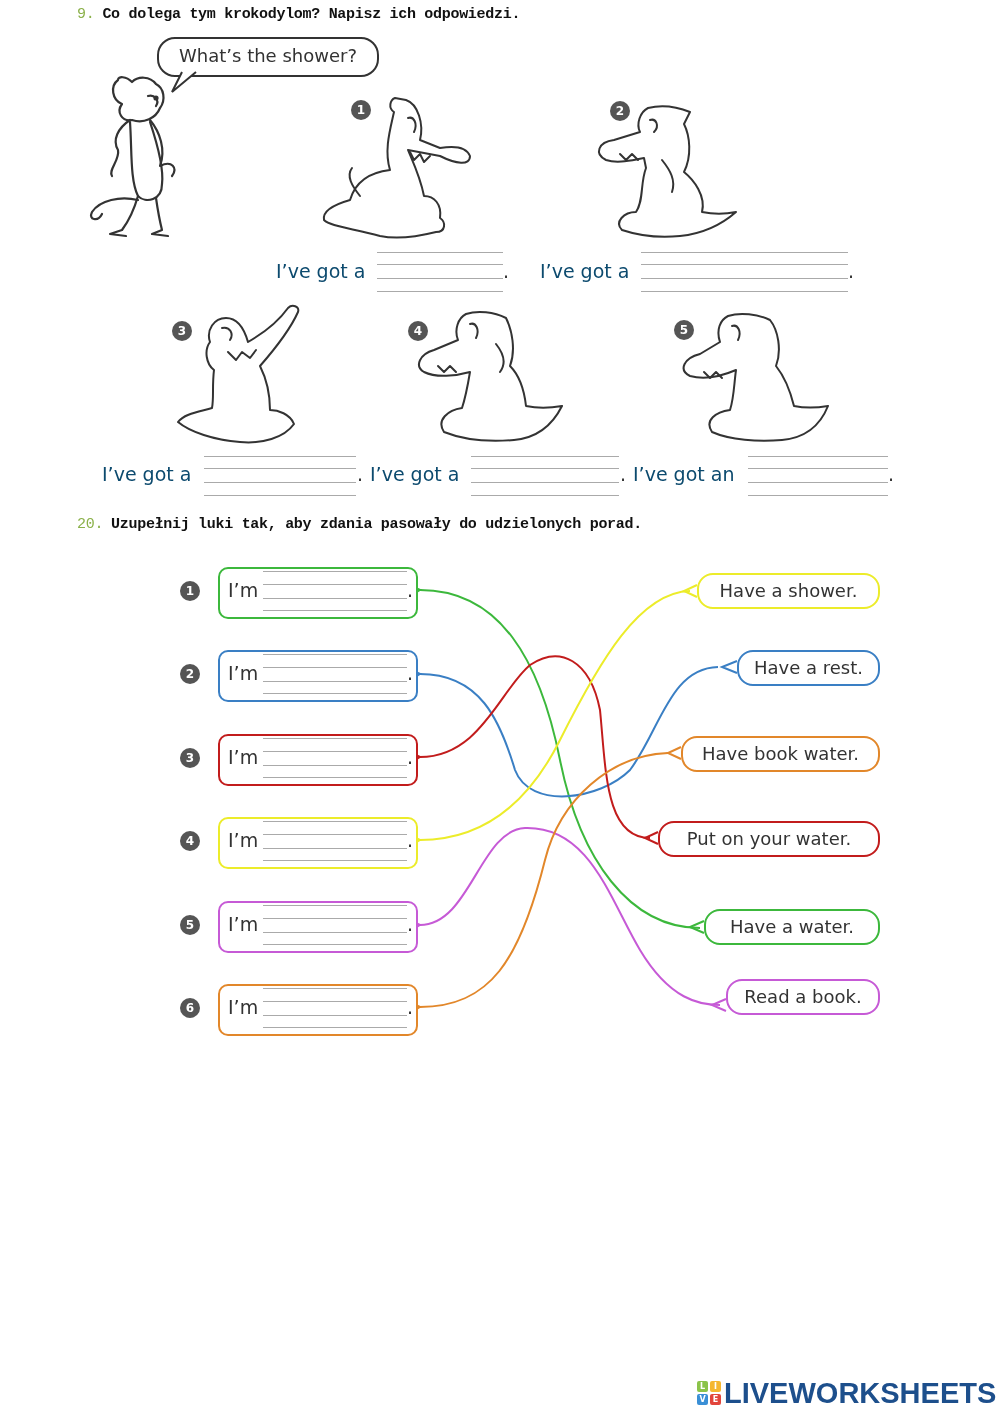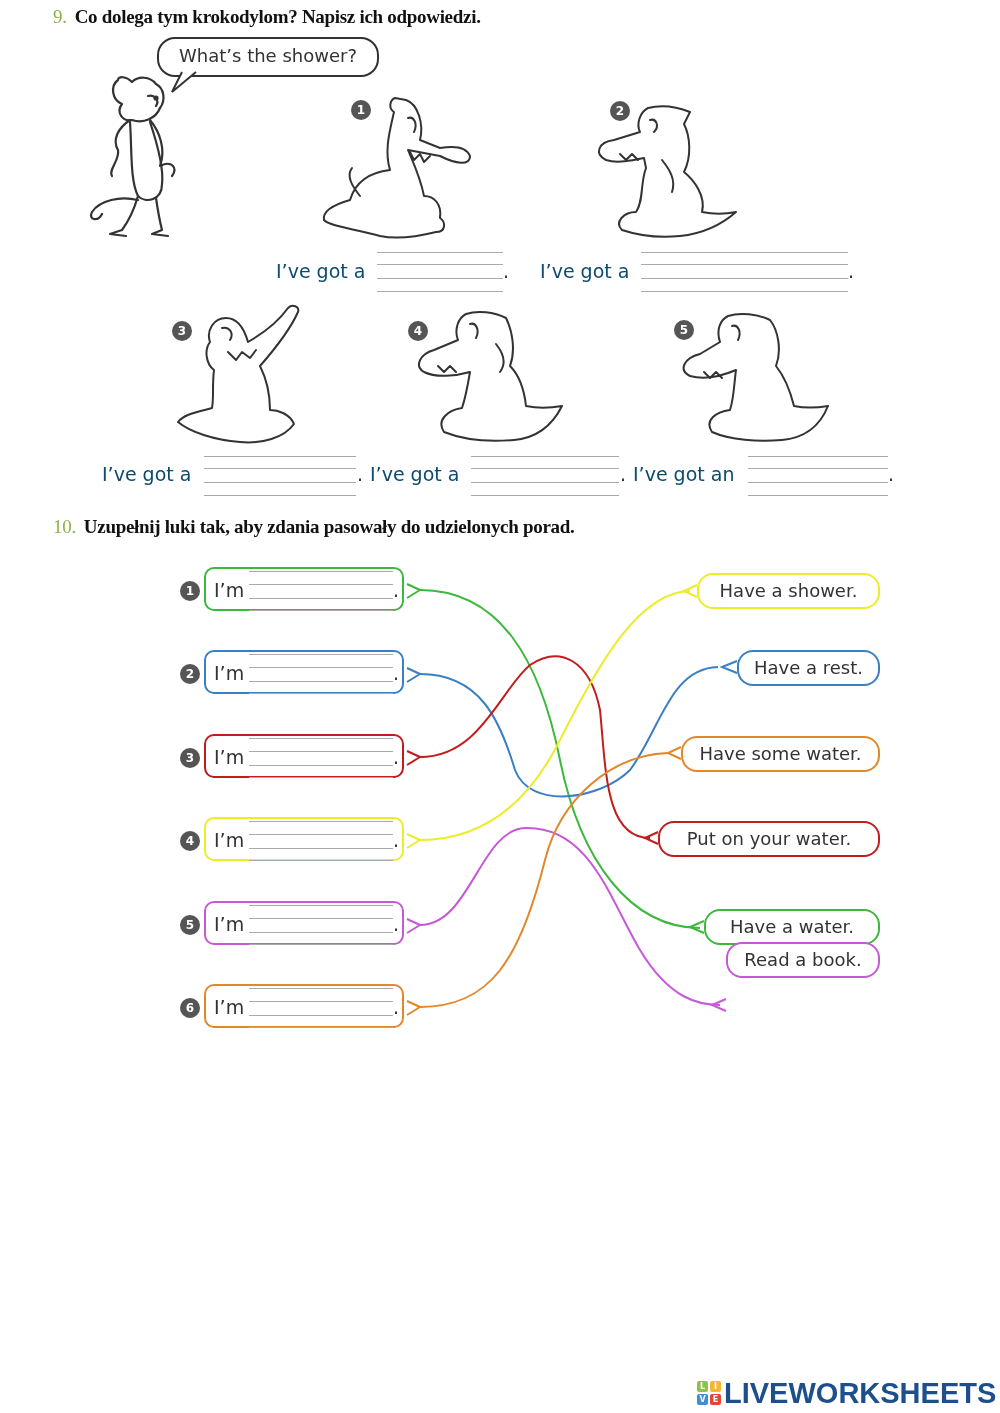--- a/index.html
+++ b/index.html
@@ -1,26 +1,26 @@
 <!DOCTYPE html>
 <html><head>
 <meta charset="utf-8">
 <style>
   html, body { margin: 0; padding: 0; background: #ffffff; }
   body { width: 1000px; height: 1413px; position: relative; overflow: hidden; font-family: "DejaVu Sans", sans-serif; color: #222; }
-  .heading { position: absolute; font-family: Liberation Serif, serif; font-weight: bold; font-size: 19px; color: #111; white-space: nowrap; letter-spacing: -0.3px; }
+  .heading { position: absolute; font-family: Liberation Mono, monospace; font-weight: bold; font-size: 15px; color: #111; white-space: nowrap; letter-spacing: -0.3px; margin-left: 24px; }
   .heading .num { color: #8bb14a; font-weight: normal; margin-right: 8px; }
   .bubble-monkey { position: absolute; left: 157px; top: 37px; width: 218px; height: 36px; border: 2px solid #333; border-radius: 18px; background: #fff; font-size: 18px; color: #333; text-align: center; line-height: 34px; }
   .num-badge { position: absolute; width: 20px; height: 20px; border-radius: 50%; background: #555; color: #fff; font-size: 12px; font-weight: bold; text-align: center; line-height: 20px; }
   .sentence-text { position: absolute; font-size: 19px; color: #0c4a6e; white-space: nowrap; }
   .blank { position: absolute; }
   .blank .ln { position: absolute; left: 0; right: 0; height: 1px; background: #aaa; }
   .blank input { position: absolute; left: 0; right: 0; top: 12px; height: 20px; border: none; background: transparent; outline: none; font-size: 16px; font-family: "DejaVu Sans", sans-serif; padding: 0 4px; }
   .dot { position: absolute; font-size: 19px; color: #333; }
-  .lbox { position: absolute; left: 204px; width: 200px; height: 44px; border: 2px solid; border-radius: 10px; background: #fff; box-sizing: border-box; }
+  .lbox { position: absolute; left: 218px; width: 200px; height: 52px; border: 2px solid; border-radius: 10px; background: #fff; box-sizing: border-box; }
   .lbox .im { position: absolute; left: 8px; top: 10px; font-size: 19px; color: #333; }
   .rbox { position: absolute; height: 36px; border: 2px solid; border-radius: 16px; background: #fff; box-sizing: border-box; font-size: 18px; color: #333; line-height: 32px; text-align: center; white-space: nowrap; }
   .brand { position: absolute; left: 697px; top: 1377px; height: 32px; display: flex; align-items: center; }
   .brand .logo { display: grid; grid-template-columns: 11px 11px; grid-gap: 2px; margin-right: 3px; }
   .brand .logo span { width: 11px; height: 11px; font-size: 8px; font-weight: bold; color: #fff; text-align: center; line-height: 11px; border-radius: 2px; }
   .brand .word { font-family: "Liberation Sans", sans-serif; font-weight: bold; font-size: 29px; color: #1d4f8c; letter-spacing: 0px; }
   svg { position: absolute; left: 0; top: 0; }
 </style>
 </head>
 <body>
@@ -129,21 +129,21 @@
 <div class="blank" style="left:748px; top:454px; width:140px; height:44px;">
   <div class="ln" style="top:2px;"></div>
     <div class="ln" style="top:14px;"></div>
     <div class="ln" style="top:28px;"></div>
     <div class="ln" style="top:41px;"></div>
   <input type="text" value="" style="">
 </div>
 <span class="dot" style="left:888px; top:463px;">.</span>
 
 <div class="heading" style="left:53px; top:516px;">
-  <span class="num">10.</span><span>Uzupełnij luki tak, aby zdania pasowały do udzielonych porad.</span>
+  <span class="num">20.</span><span>Uzupełnij luki tak, aby zdania pasowały do udzielonych porad.</span>
 </div>
 
 <svg width="1000" height="1413" style="pointer-events:none;">
   <g fill="none" stroke-width="2">
 
     <path d="M420,590 C500,590 540,660 560,760 C580,860 630,928 700,928" stroke="#3cb83c"></path>
     <path d="M407,584 L420,590 L407,598" stroke="#3cb83c"></path>
 
     <path d="M420,674 C480,674 500,720 515,770 C530,810 600,800 630,770 C660,730 670,668 718,667" stroke="#3a7fc4"></path>
     <path d="M407,668 L420,674 L407,682" stroke="#3a7fc4"></path>
@@ -238,24 +238,24 @@
       <div class="ln" style="top:13px;"></div>
       <div class="ln" style="top:27px;"></div>
       <div class="ln" style="top:39px;"></div>
     <input type="text" value="" style="">
   </div>
   <span class="dot" style="left:187px; top:10px;">.</span>
 </div>
 
 <div class="rbox" style="left:697px; top:573px; width:183px; border-color:#ecec2a;">Have a shower.</div>
 <div class="rbox" style="left:737px; top:650px; width:143px; border-color:#3a7fc4;">Have a rest.</div>
-<div class="rbox" style="left:681px; top:736px; width:199px; border-color:#e2872a;">Have some water.</div>
+<div class="rbox" style="left:681px; top:736px; width:199px; border-color:#e2872a;">Have book water.</div>
 <div class="rbox" style="left:658px; top:821px; width:222px; border-color:#c21c1c;">Put on your water.</div>
 <div class="rbox" style="left:704px; top:909px; width:176px; border-color:#3cb83c;">Have a water.</div>
-<div class="rbox" style="left:726px; top:942px; width:154px; border-color:#c65ad6;text-align:center;">Read a book.</div>
+<div class="rbox" style="left:726px; top:979px; width:154px; border-color:#c65ad6;text-align:center;">Read a book.</div>
 
 <div class="brand">
   <div class="logo">
     <span style="background:#8bc34a;">L</span>
     <span style="background:#f5b731;">I</span>
     <span style="background:#3a8fd6;">V</span>
     <span style="background:#e2453c;">E</span>
   </div>
   <span class="word">LIVEWORKSHEETS</span>
 </div>

